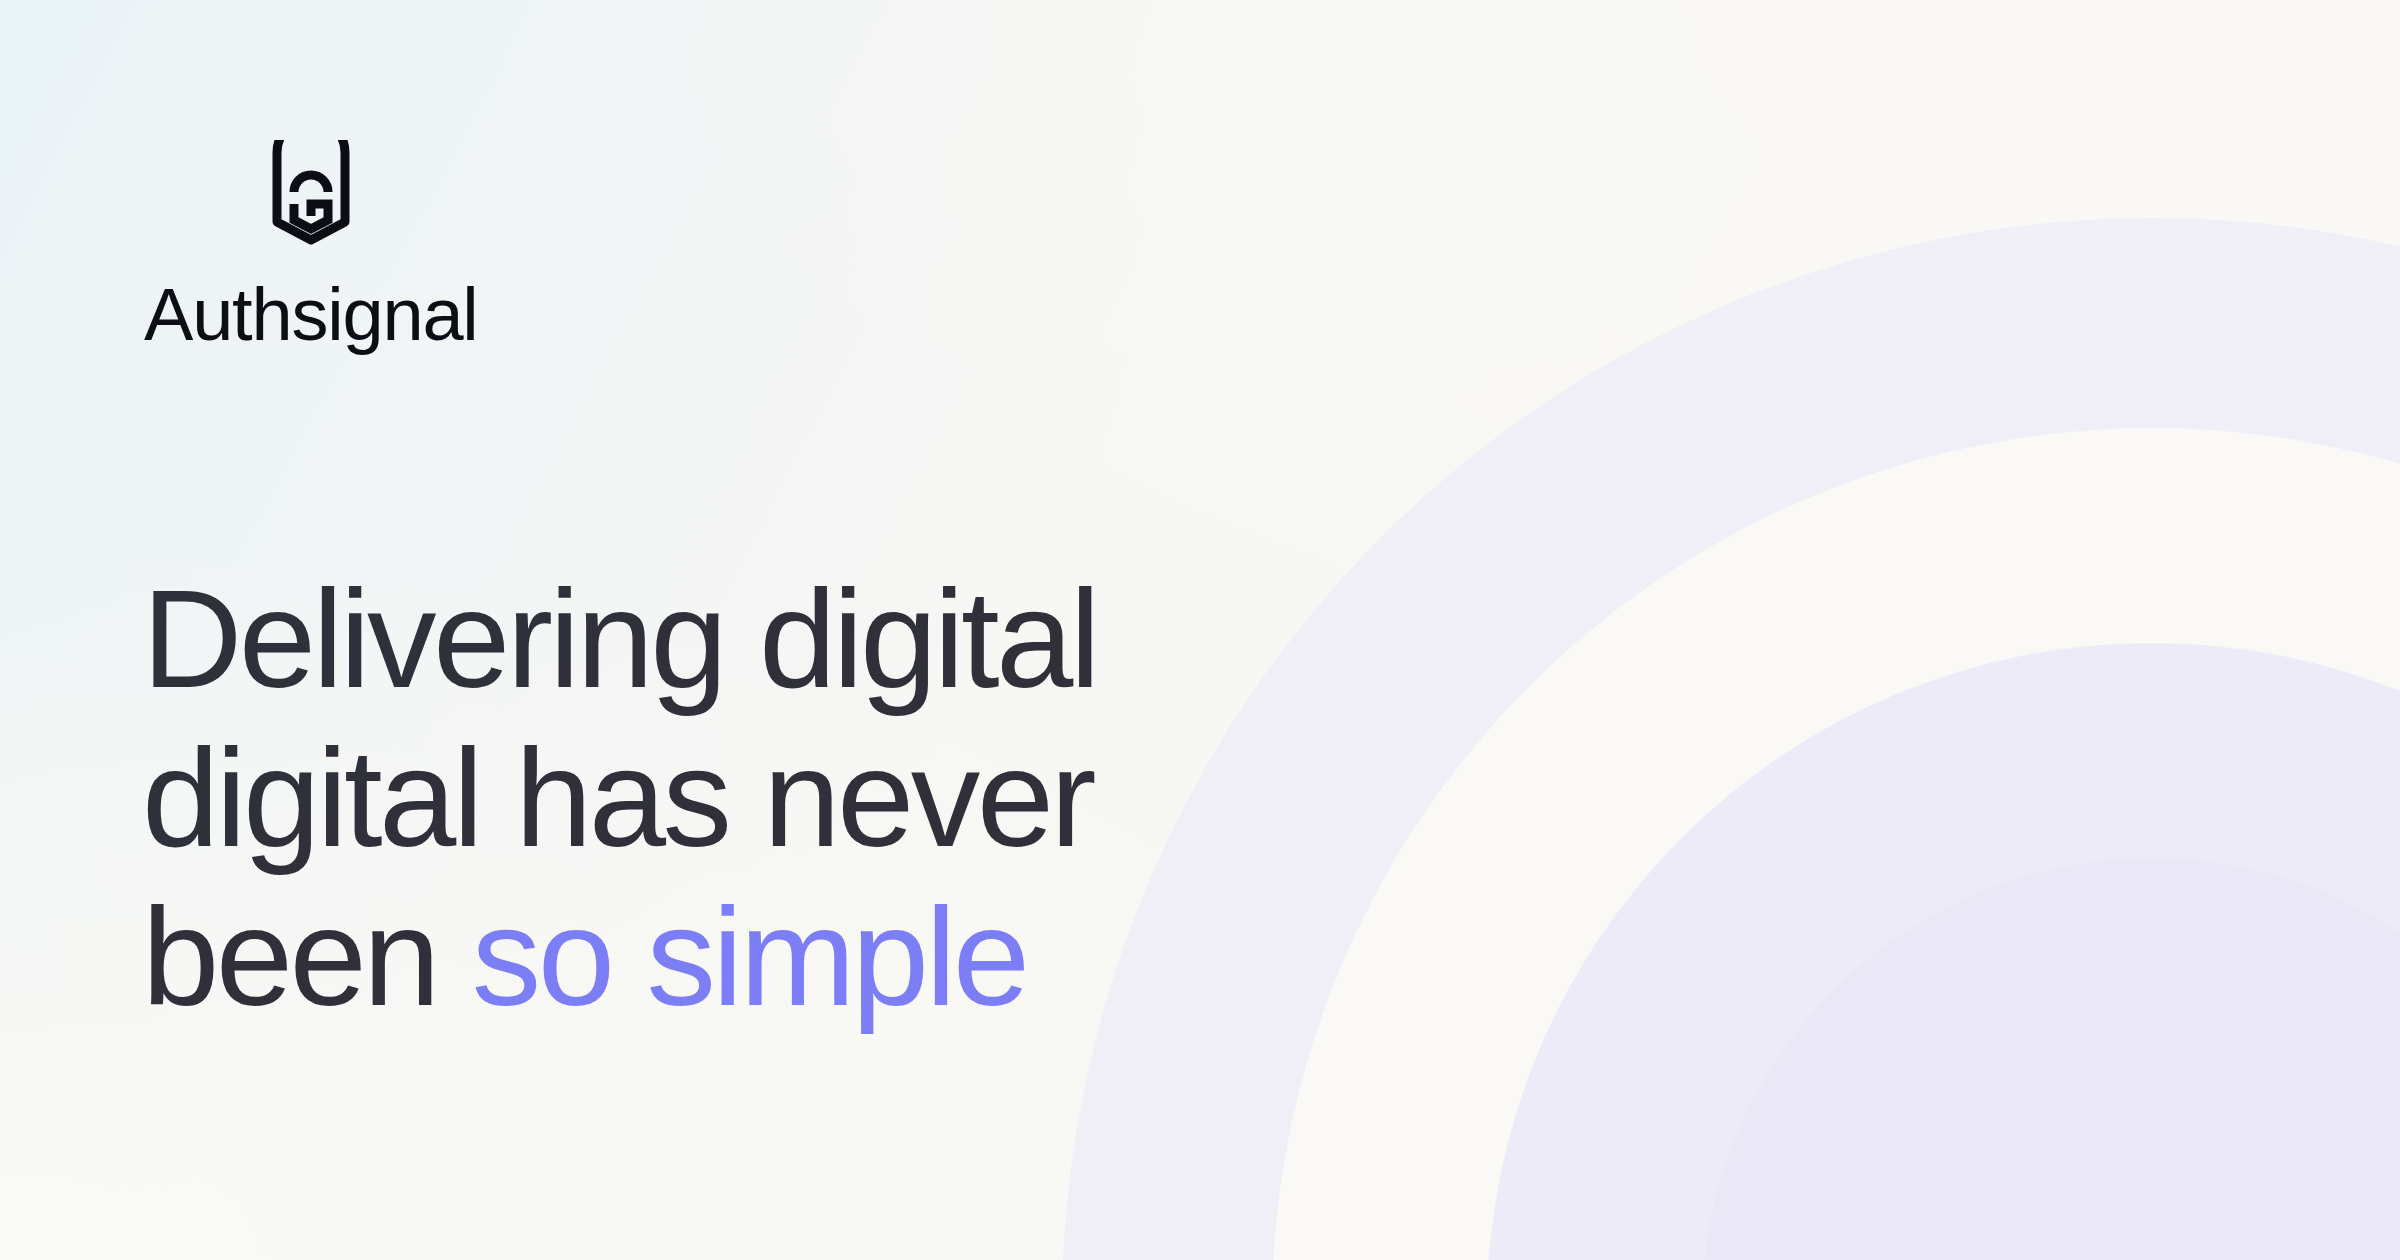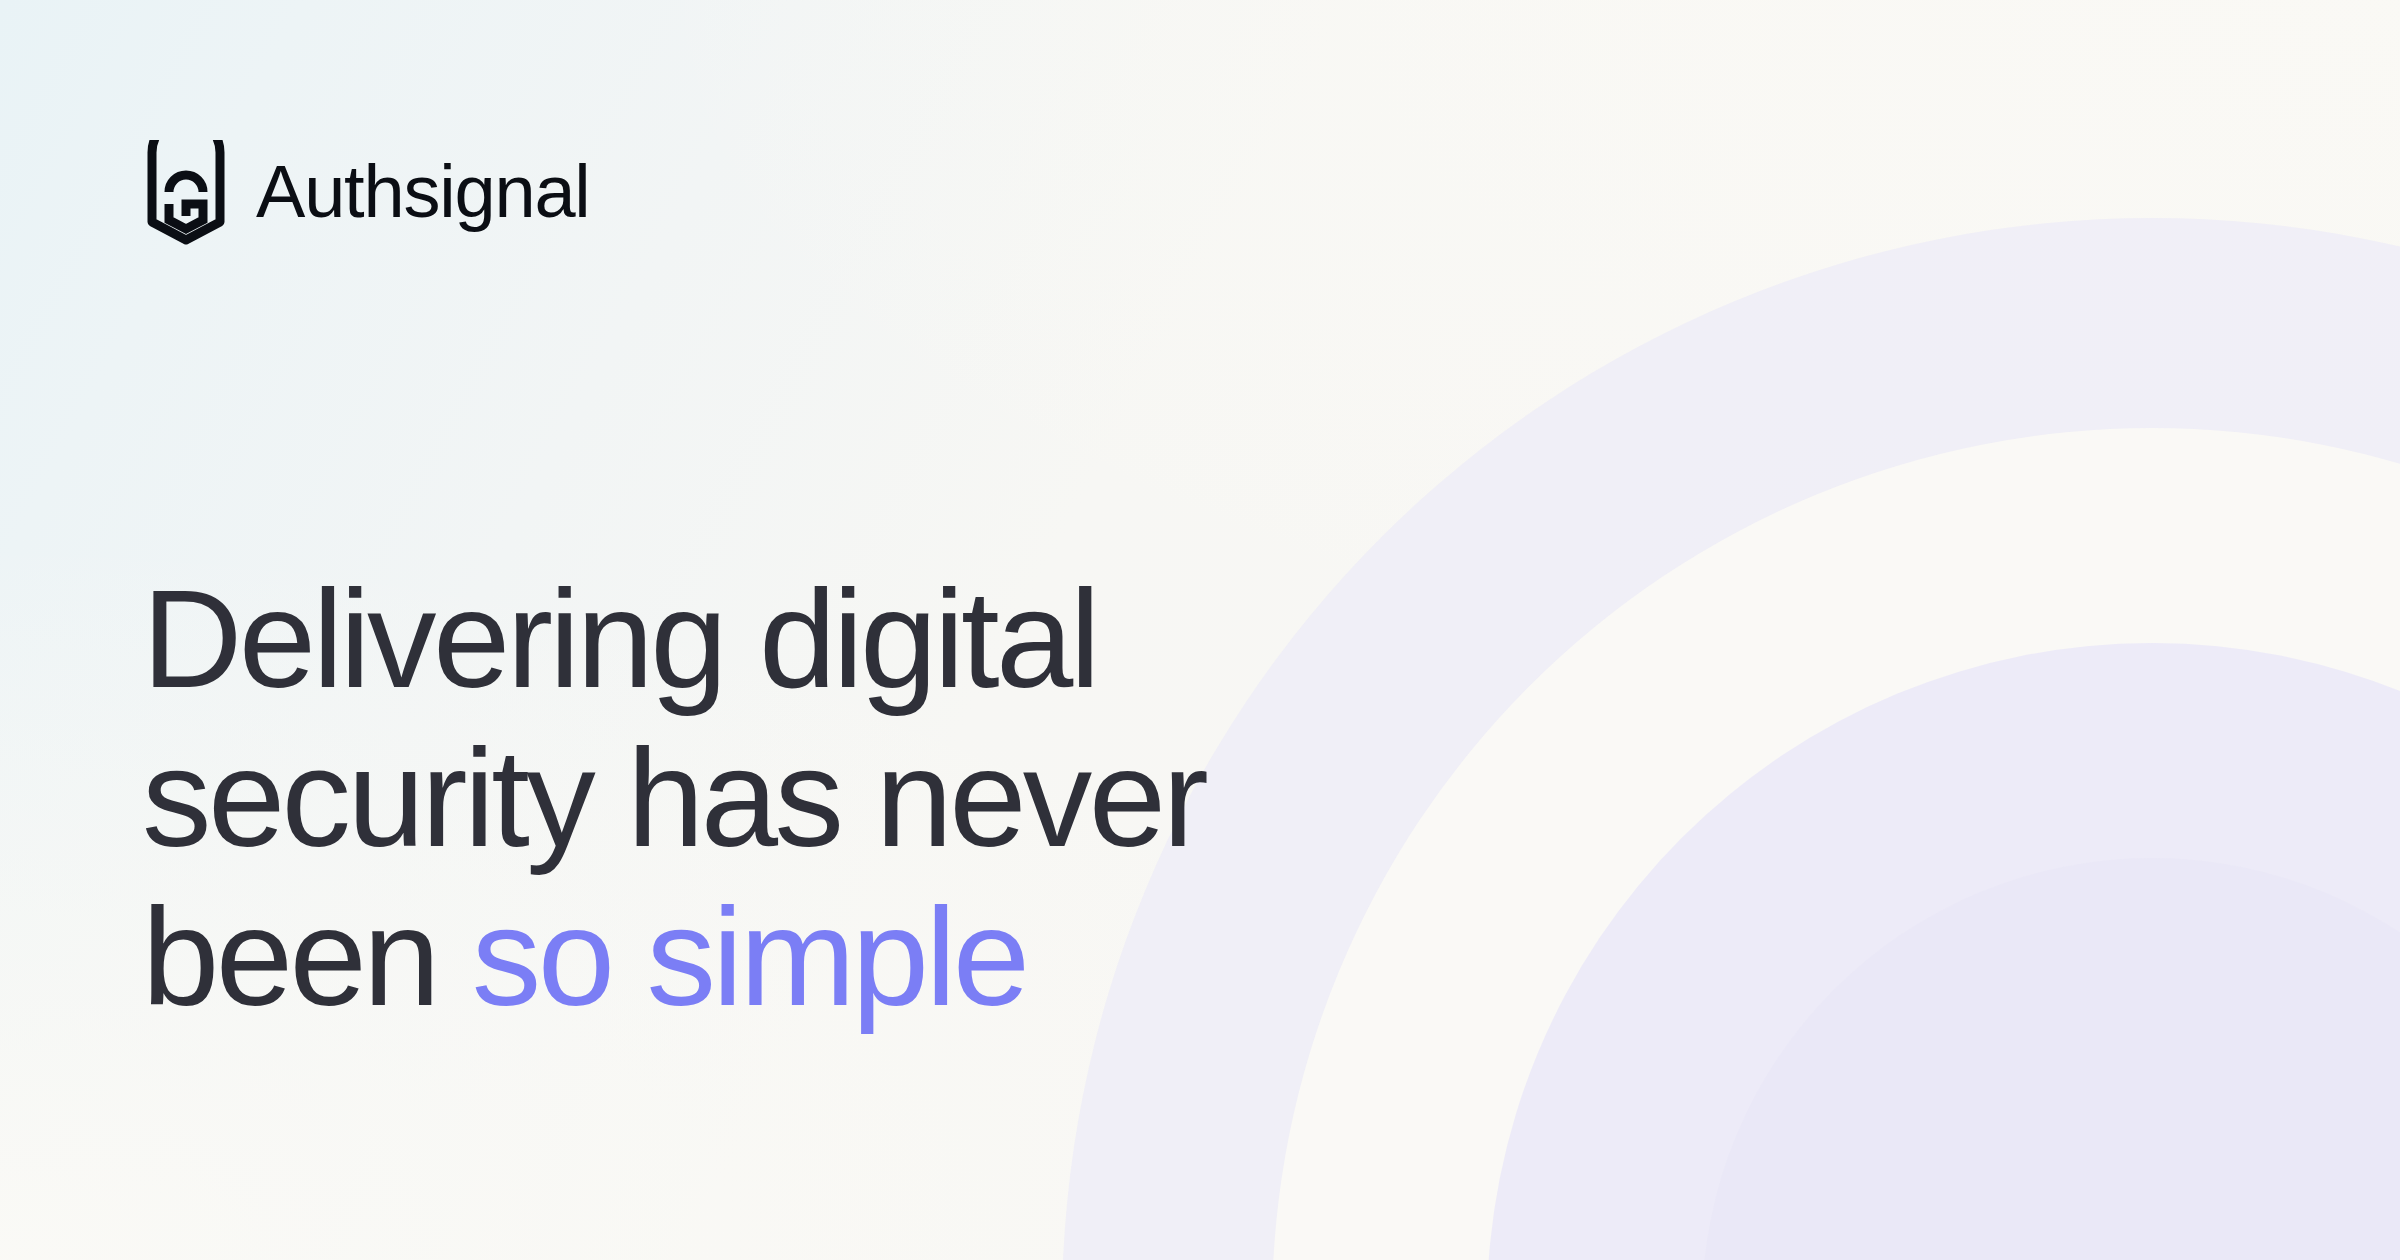--- a/index.html
+++ b/index.html
@@ -100,20 +100,21 @@
   }
 
   
   .logo-lockup {
     position: absolute;
     left: 144px;
     top: 140px;
     display: flex;
     align-items: center;
     gap: 28px;
+    flex-direction: column;
   }
   .logo-mark {
     width: 84px;
     height: 110px;
     display: block;
     flex: 0 0 auto;
   }
   .logo-wordmark {
     font-family: "Liberation Sans", sans-serif;
     font-size: 74px;
@@ -170,18 +171,18 @@
 
         <path d="M25 48 A17 17 0 0 1 59 48" fill="none" stroke="#0b0e14" stroke-width="9" stroke-linecap="butt" transform="translate(0,4)"></path>
 
         <path d="M25 60 L25 76 L42 85 L59 76 L59 60 L42 60 L42 72" fill="none" stroke="#0b0e14" stroke-width="9" stroke-linejoin="miter" stroke-linecap="butt" transform="translate(0,4)"></path>
       </svg>
       <div class="logo-wordmark">Authsignal</div>
     </div>
 
     <h1 class="headline">
       <span class="line">Delivering digital</span>
-      <span class="line">security has never</span>
+      <span class="line">digital has never</span>
       <span class="line"><span>been </span><span class="accent">so simple</span></span>
     </h1>
 
   </div>
 </div>
 
 </body></html>

